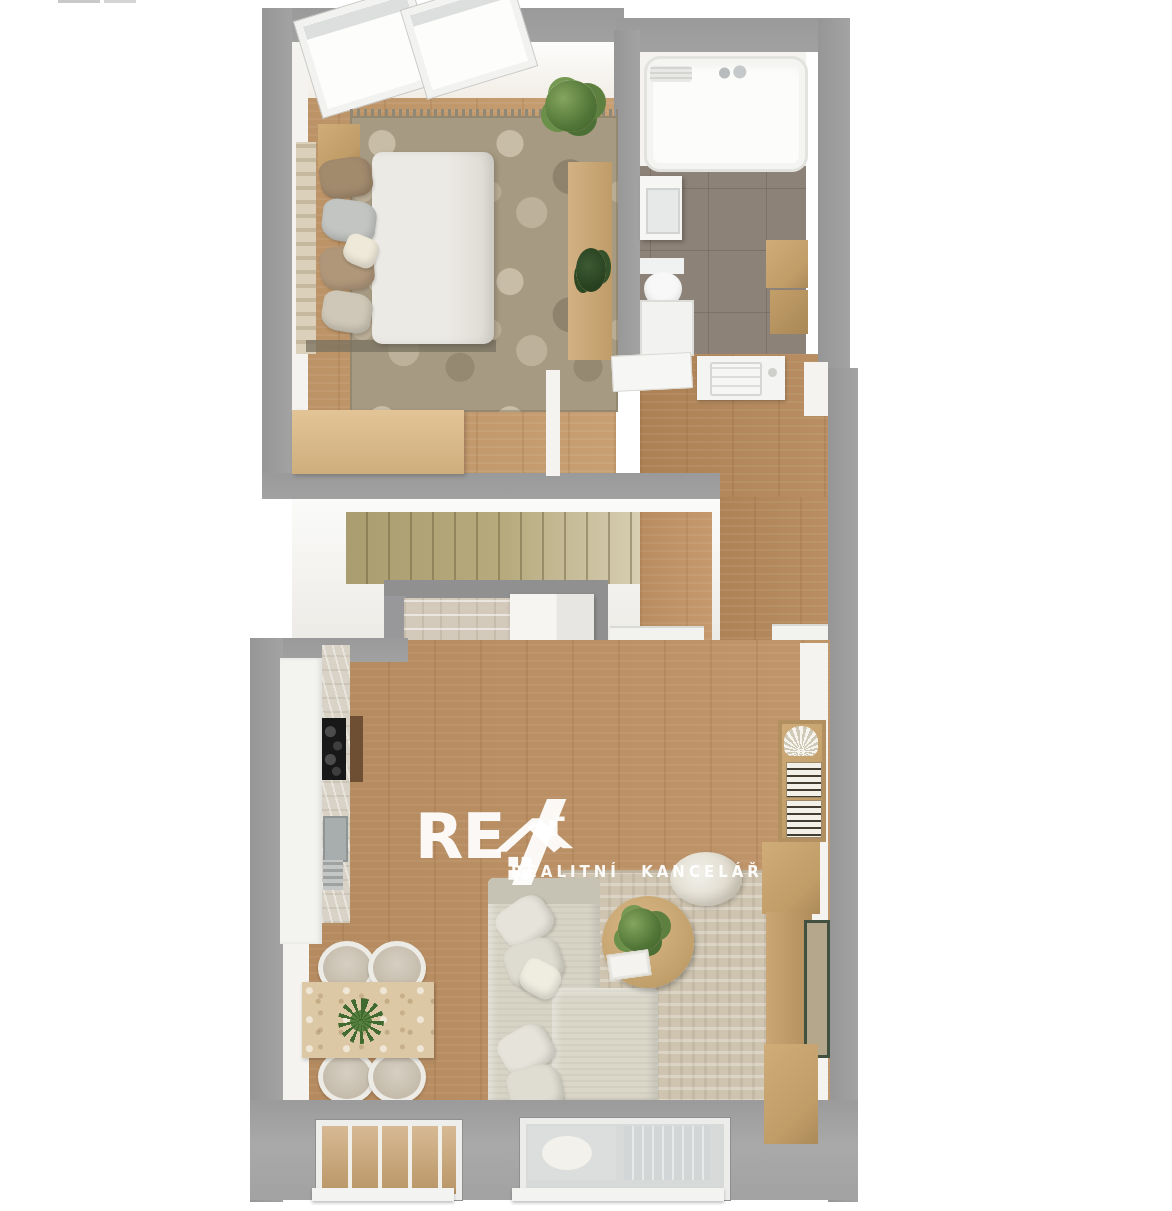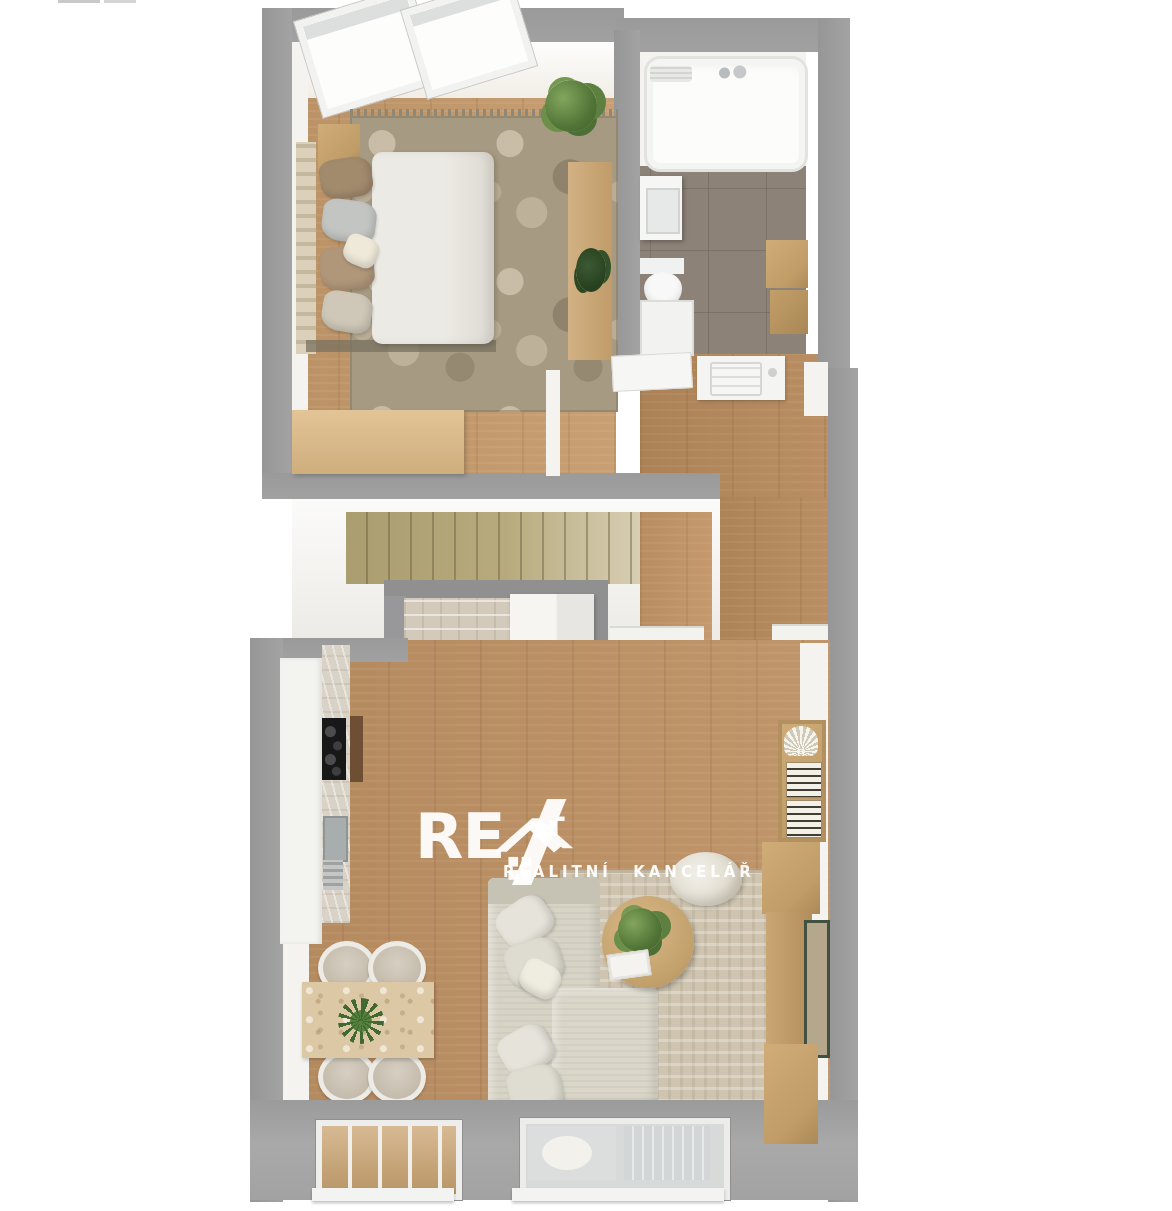--- a/index.html
+++ b/index.html
@@ -187,16 +187,16 @@
         <polygon points="6,60 49,22 57,22 96,56 84,56 52,31 20,60"></polygon>
         <rect x="68" y="24" width="10" height="18"></rect>
         <rect x="76" y="20" width="10" height="5"></rect>
         <polygon points="50,26 82,54 74,61 44,33"></polygon>
         <rect x="22" y="66" width="11" height="11"></rect>
         <rect x="37" y="66" width="11" height="11"></rect>
         <rect x="22" y="81" width="11" height="11"></rect>
         <rect x="37" y="81" width="11" height="11"></rect>
       </g>
     </svg>
-    <span class="abs wm wm-small" style="left:96px;top:64px;">REALITNÍ KANCELÁŘ</span>
+    <span class="abs wm wm-small" style="left:104px;top:64px;">REALITNÍ KANCELÁŘ</span>
   </div>
 
 </div>
 
 </body></html>

